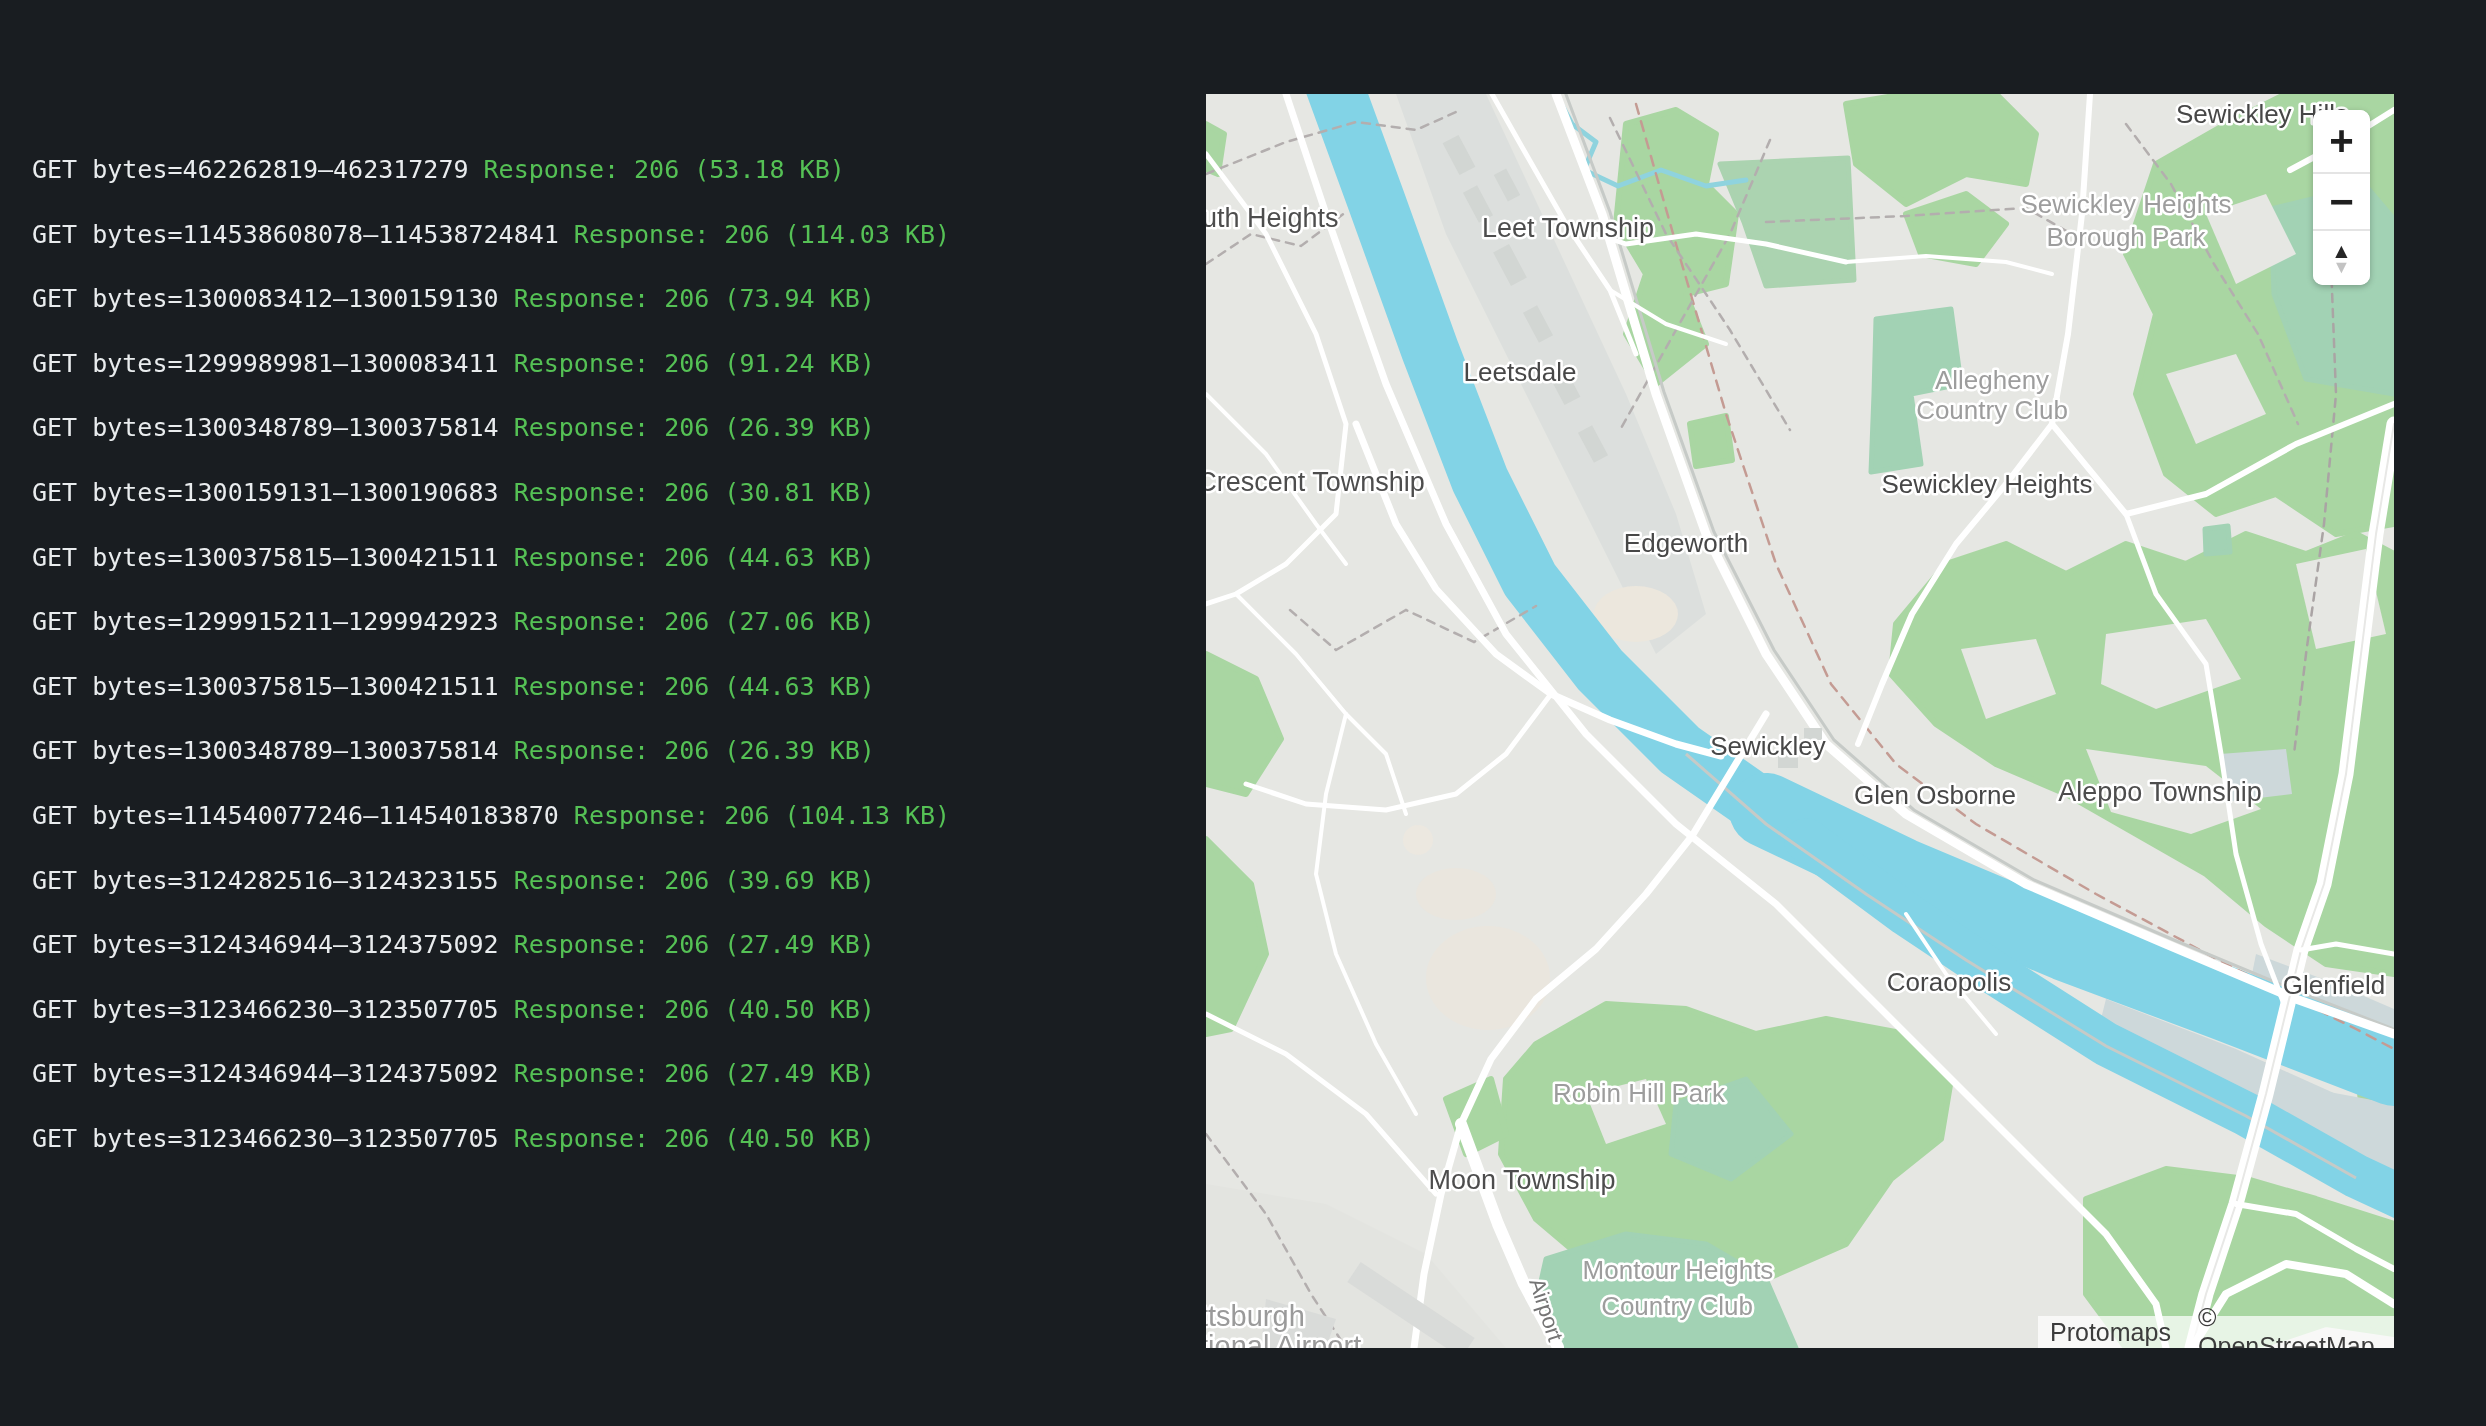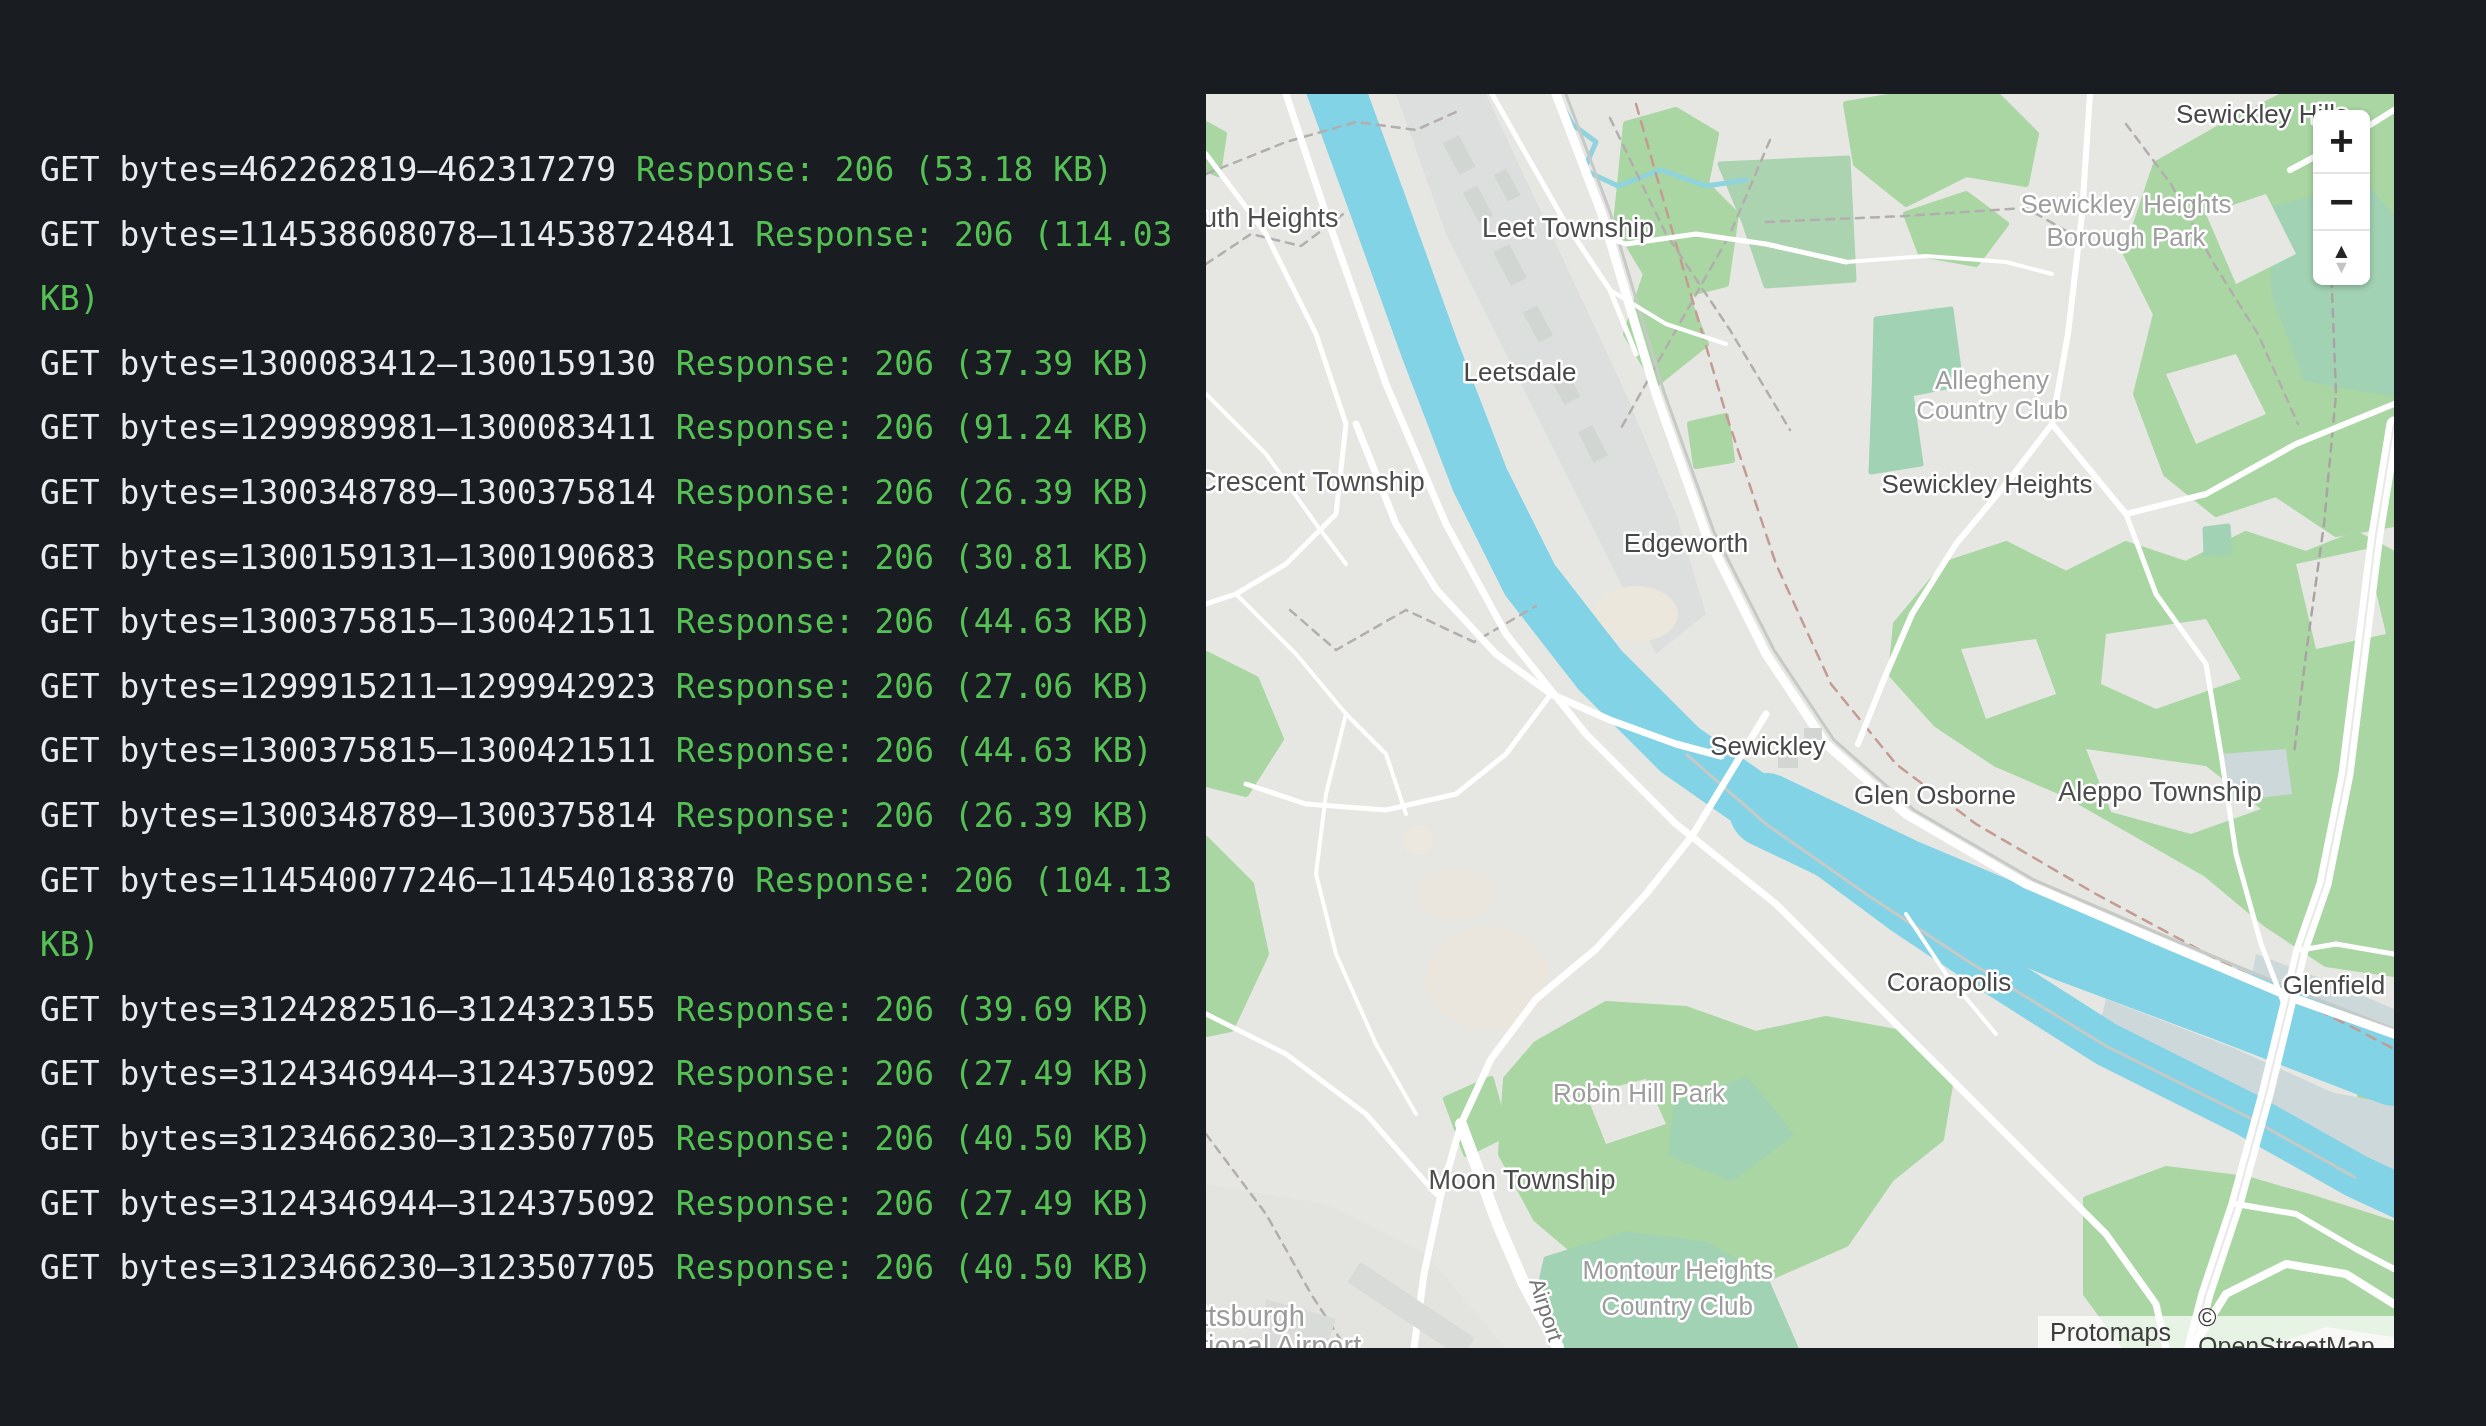--- a/index.html
+++ b/index.html
@@ -1,21 +1,21 @@
 <!DOCTYPE html>
 <html><head>
 <meta charset="utf-8">
 <style>
   html,body{margin:0;padding:0;background:#191d21;}
   body{width:2486px;height:1426px;position:relative;overflow:hidden;
        font-family:"Liberation Sans",sans-serif;}
 
   
-  #terminal{position:absolute;left:40px;top:138px;width:1176px;
-            font-family:"DejaVu Sans Mono",monospace;font-size:33px;line-height:64.6px;
+  #terminal{position:absolute;left:32px;top:138px;width:1176px;
+            font-family:"DejaVu Sans Mono",monospace;font-size:25px;line-height:64.6px;
             color:#e9ecee;word-wrap:break-word;}
   .log-line{white-space:normal;}
   .req{color:#e9ecee;}
   .resp{color:#55c155;}
 
   
   #map{position:absolute;left:1206px;top:94px;width:1188px;height:1254px;
        background:#e6e7e3;overflow:hidden;}
   #map svg{position:absolute;left:0;top:0;display:block;}
 
@@ -46,21 +46,21 @@
   #attribution .sep{width:28px;display:inline-block;}
 </style>
 </head>
 <body>
 
 <div id="terminal">
   <div class="log-line"><span class="req">GET bytes=462262819–462317279 </span><span class="resp">Response: 206 (53.18 KB)</span></div>
 
   <div class="log-line"><span class="req">GET bytes=114538608078–114538724841 </span><span class="resp">Response: 206 (114.03 KB)</span></div>
 
-  <div class="log-line"><span class="req">GET bytes=1300083412–1300159130 </span><span class="resp">Response: 206 (37.39 KB)</span></div>
+  <div class="log-line"><span class="req">GET bytes=1300083412–1300159130 </span><span class="resp">Response: 206 (73.94 KB)</span></div>
 
   <div class="log-line"><span class="req">GET bytes=1299989981–1300083411 </span><span class="resp">Response: 206 (91.24 KB)</span></div>
 
   <div class="log-line"><span class="req">GET bytes=1300348789–1300375814 </span><span class="resp">Response: 206 (26.39 KB)</span></div>
 
   <div class="log-line"><span class="req">GET bytes=1300159131–1300190683 </span><span class="resp">Response: 206 (30.81 KB)</span></div>
 
   <div class="log-line"><span class="req">GET bytes=1300375815–1300421511 </span><span class="resp">Response: 206 (44.63 KB)</span></div>
 
   <div class="log-line"><span class="req">GET bytes=1299915211–1299942923 </span><span class="resp">Response: 206 (27.06 KB)</span></div>

